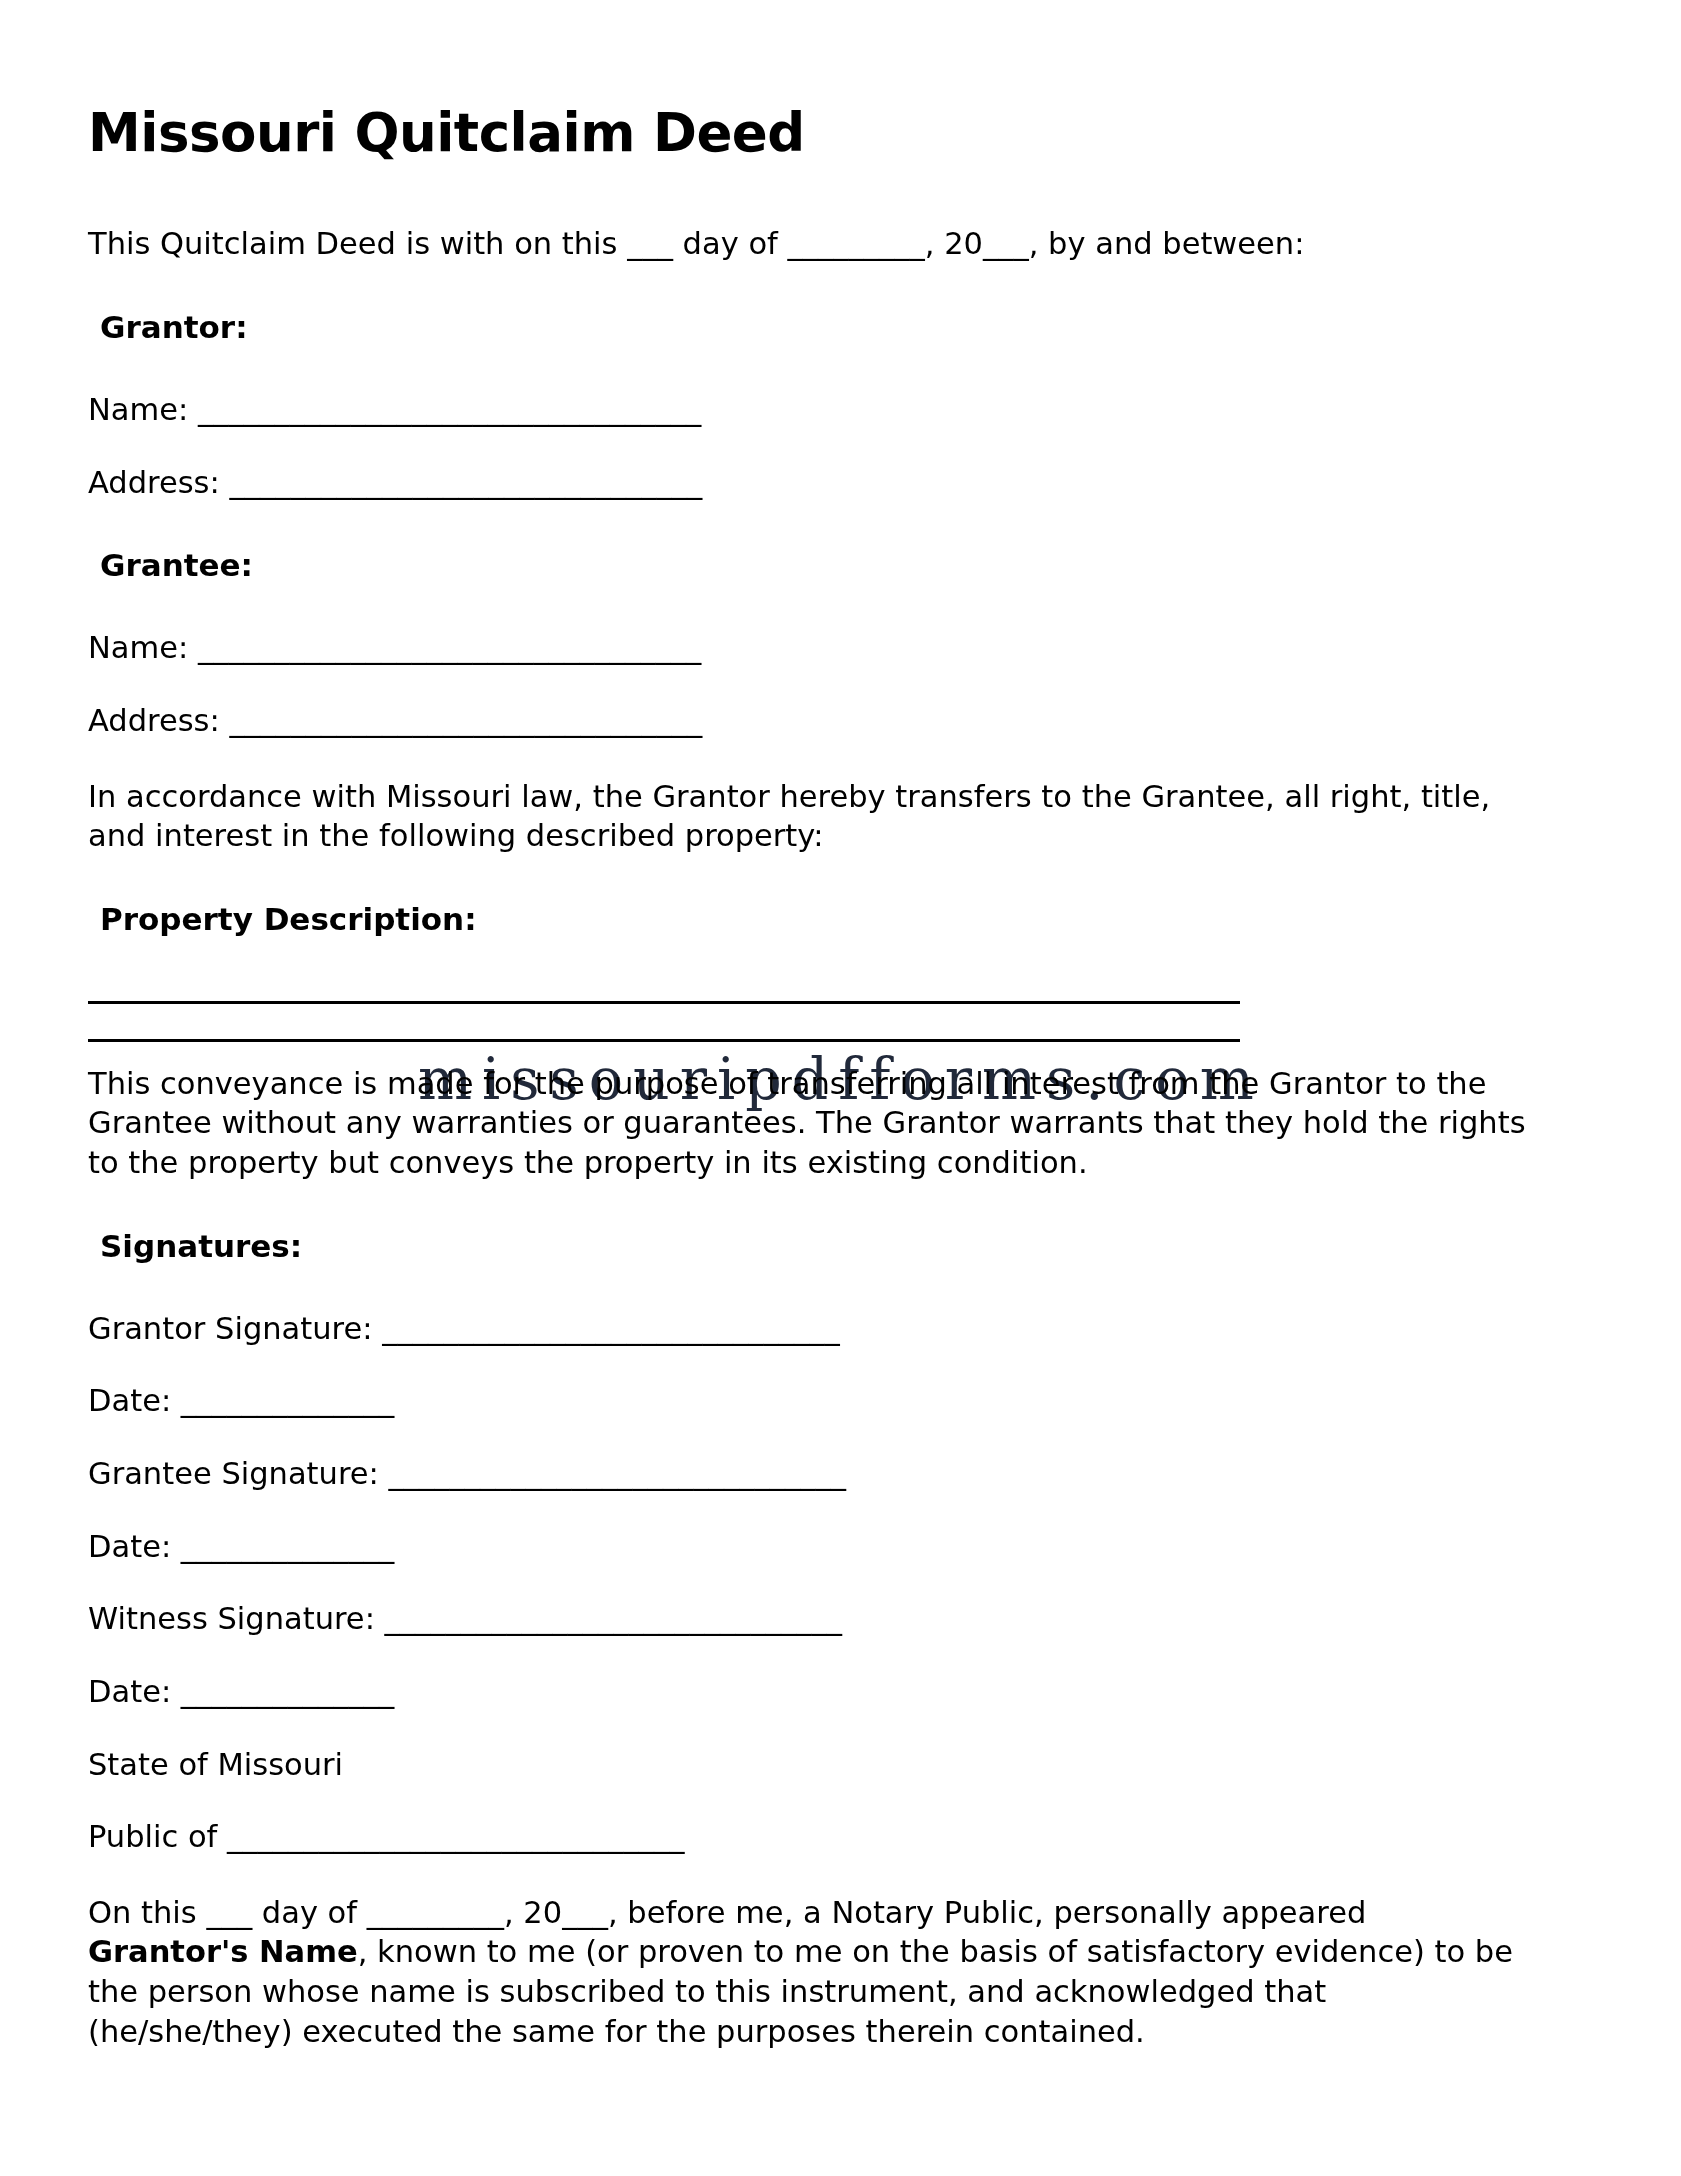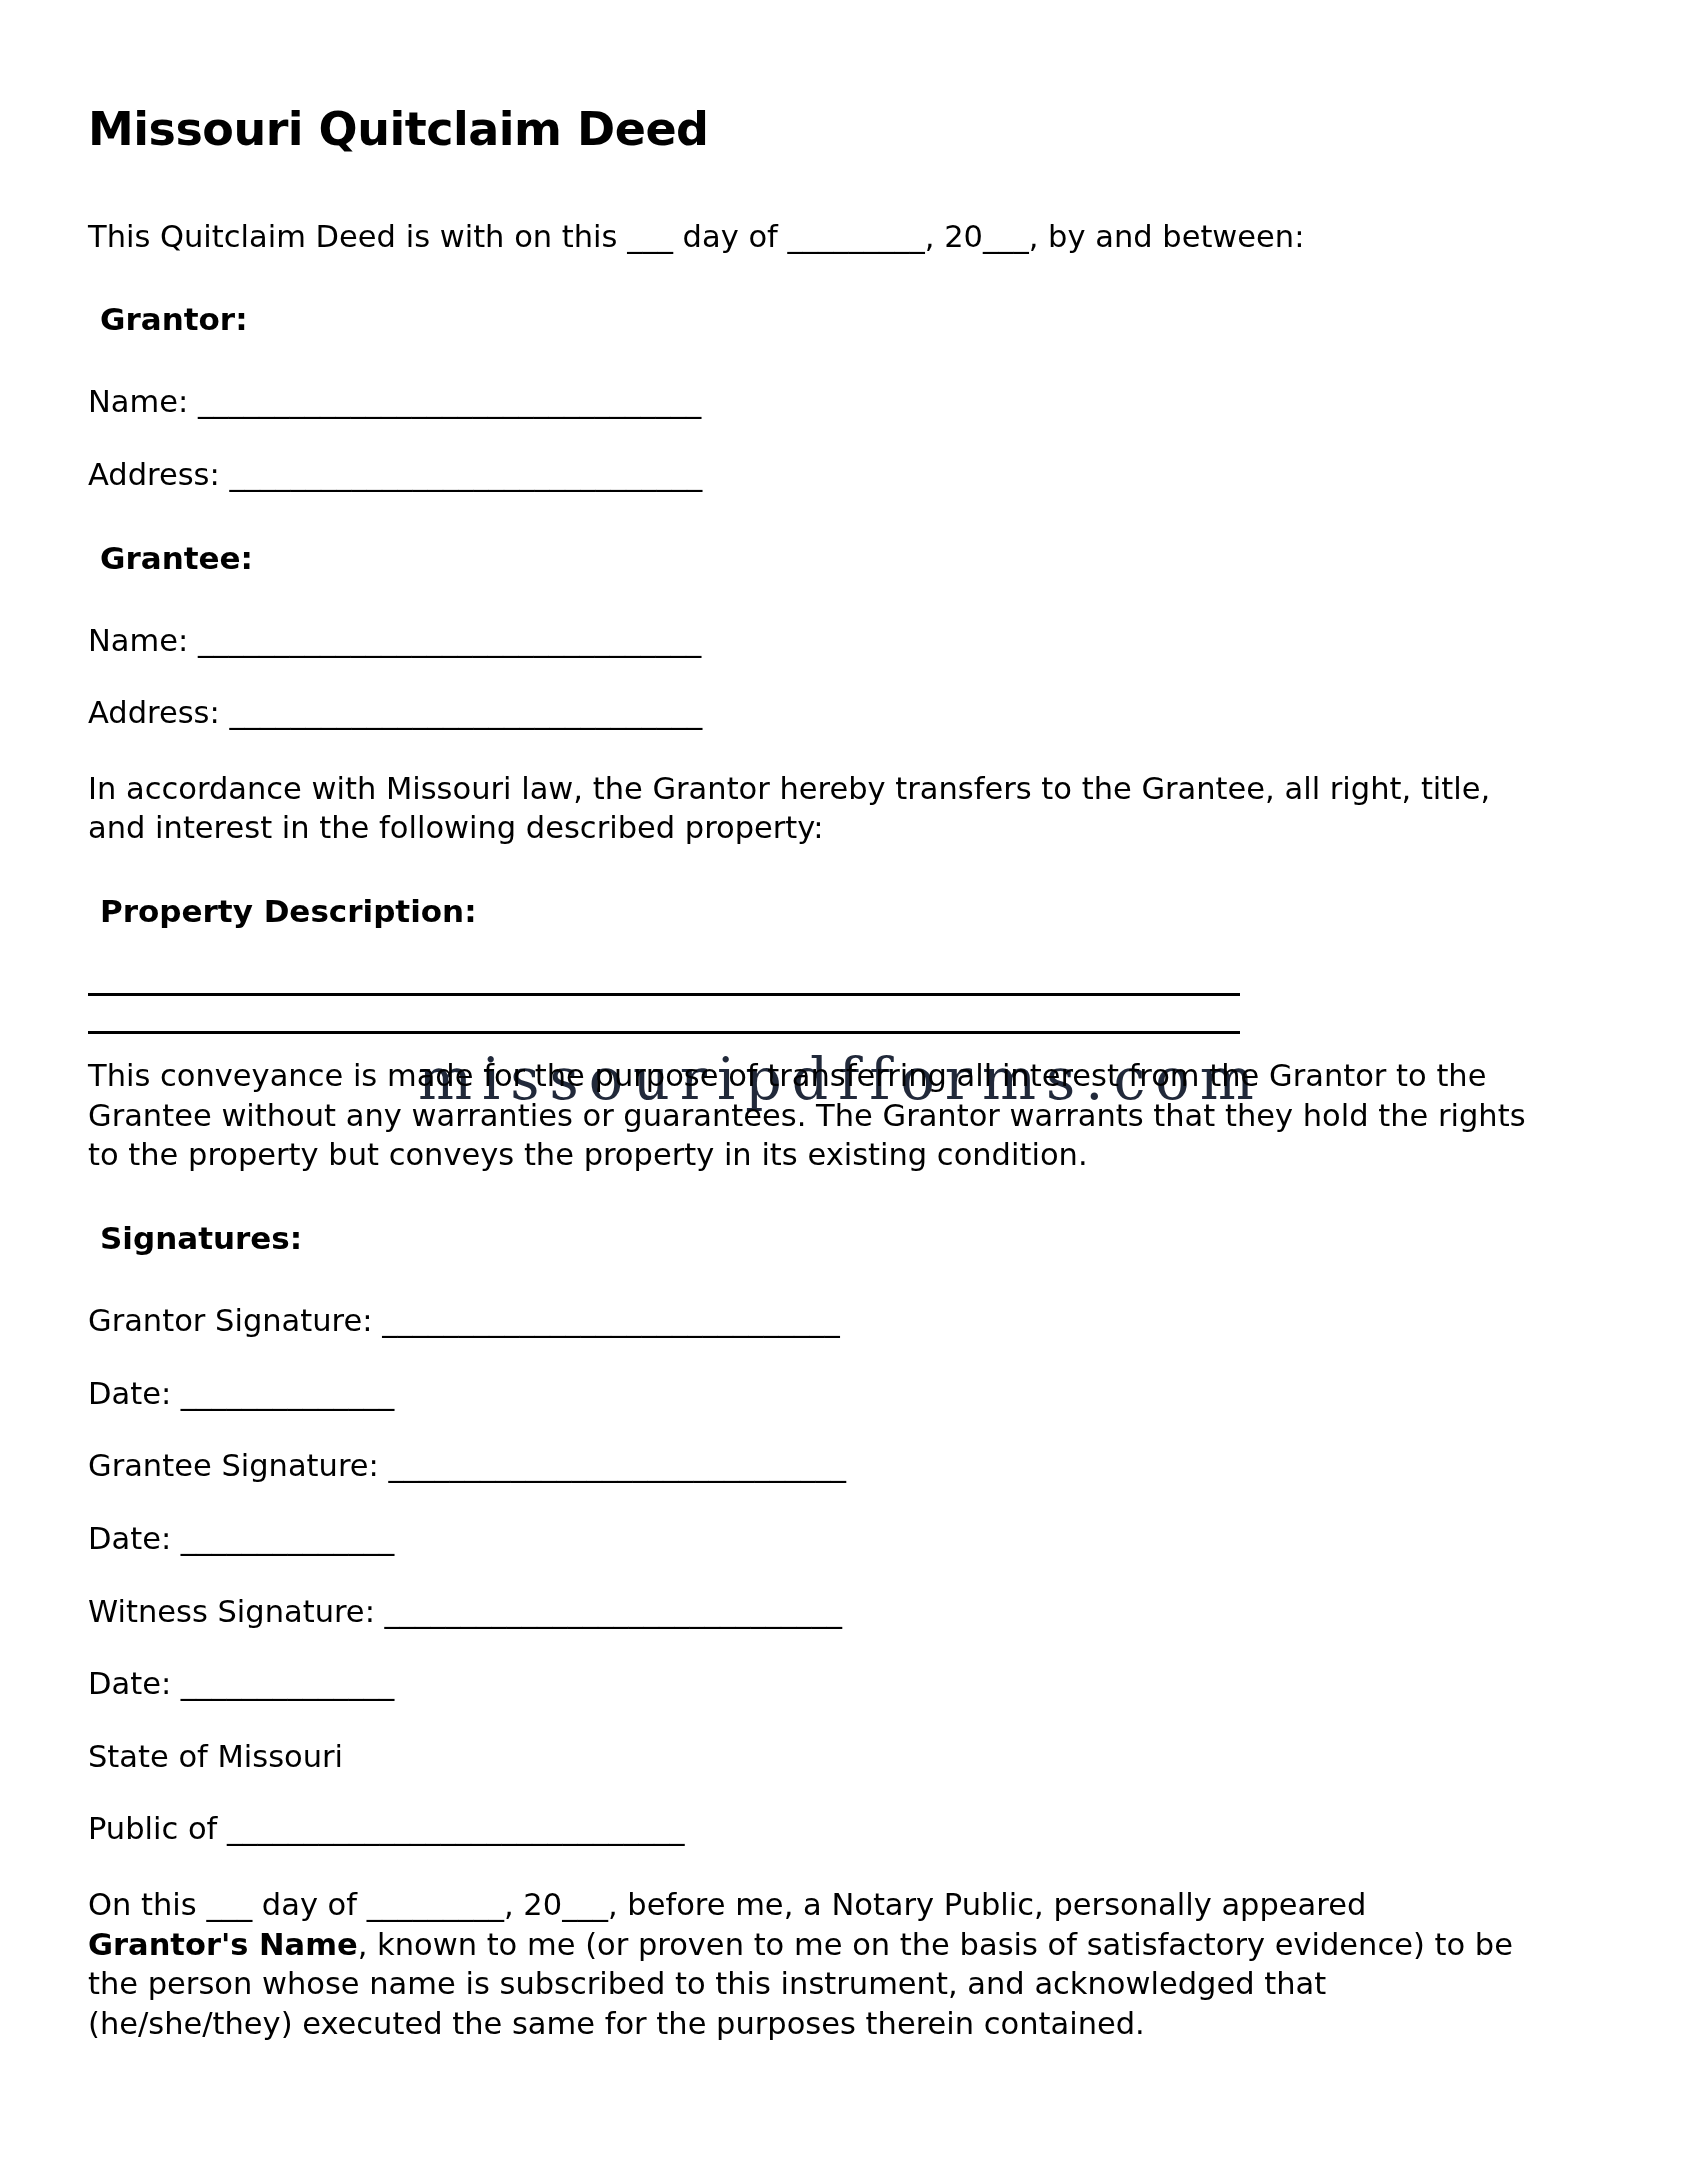--- a/index.html
+++ b/index.html
@@ -23,21 +23,21 @@
     box-sizing: border-box;
     padding: 0;
   }
   .content {
     position: absolute;
     left: 88px;
     top: 0;
     width: 1460px;
   }
   .doc-title {
-    font-size: 46px;
+    font-size: 53px;
     font-weight: bold;
     letter-spacing: -0.5px;
     line-height: 1.1;
     margin: 0;
     padding-top: 104px;
     padding-bottom: 0;
     white-space: nowrap;
   }
   .para {
     font-size: 30.5px;

